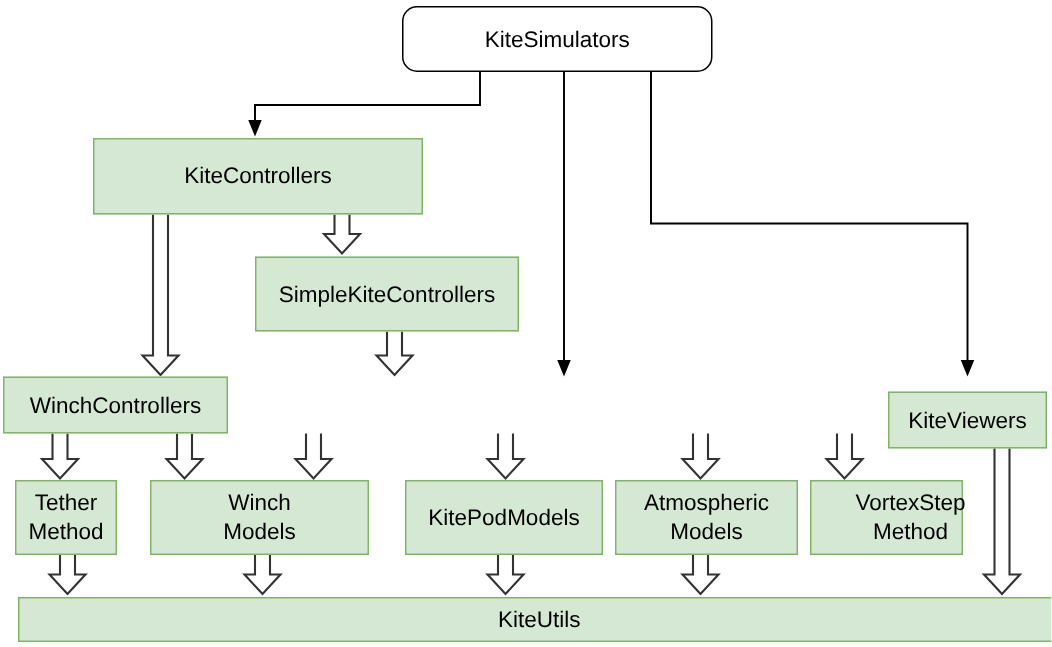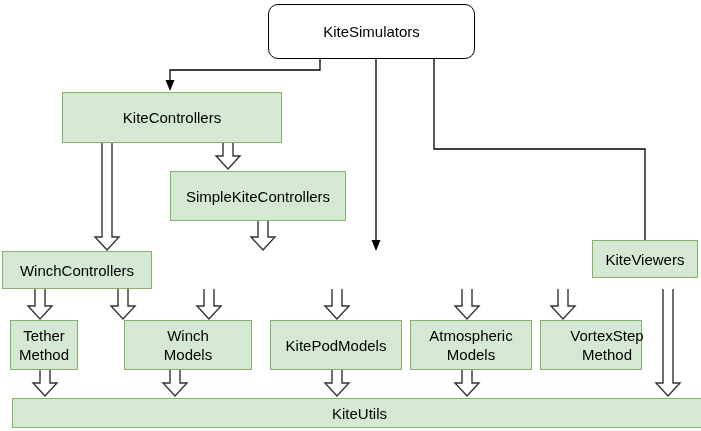--- a/index.html
+++ b/index.html
@@ -68,35 +68,35 @@
     <path class="block" d="M332,289 L332,306 L325,306 L337,319 L349,306 L342,306 L342,289"></path>
     <path class="block" d="M462,289 L462,306 L455,306 L467,319 L479,306 L472,306 L472,289"></path>
     <path class="block" d="M558,289 L558,306 L551,306 L563,319 L575,306 L568,306 L568,289"></path>
     <path class="block" d="M40,370 L40,383 L33,383 L45,396 L57,383 L50,383 L50,370"></path>
     <path class="block" d="M170,370 L170,383 L163,383 L175,396 L187,383 L180,383 L180,370"></path>
     <path class="block" d="M332,370 L332,383 L325,383 L337,396 L349,383 L342,383 L342,370"></path>
     <path class="block" d="M462,370 L462,383 L455,383 L467,396 L479,383 L472,383 L472,370"></path>
     <path class="block" d="M663,289 L663,383 L656,383 L668,396 L680,383 L673,383 L673,289"></path>
   </svg>
 
-  <div class="node root" style="left:268px;top:4px;width:207px;height:55px;">KiteSimulators</div>
+  <div class="node root" style="left:268px;top:4px;width:207px;height:44px;">KiteSimulators</div>
 
   <div class="node" style="left:62px;top:92px;width:220px;height:51px;">KiteControllers</div>
 
   <div class="node" style="left:170px;top:171px;width:176px;height:50px;">SimpleKiteControllers</div>
 
   <div class="node" style="left:2px;top:251px;width:150px;height:38px;">WinchControllers</div>
 
 
-  <div class="node" style="left:592px;top:240px;width:106px;height:38px;">KiteViewers</div>
+  <div class="node" style="left:592px;top:261px;width:106px;height:38px;">KiteViewers</div>
 
   <div class="node" style="left:10px;top:320px;width:68px;height:50px;">Tether
 Method</div>
 
-  <div class="node" style="left:100px;top:320px;width:128px;height:50px;margin-left:24px;">Winch
+  <div class="node" style="left:100px;top:320px;width:146px;height:50px;">Winch
 Models</div>
 
   <div class="node" style="left:270px;top:320px;width:132px;height:50px;">KitePodModels</div>
 
   <div class="node" style="left:410px;top:320px;width:122px;height:50px;">Atmospheric
 Models</div>
 
   <div class="node" style="left:540px;top:320px;width:102px;height:50px;padding-left:32px;">VortexStep
 Method</div>
 

